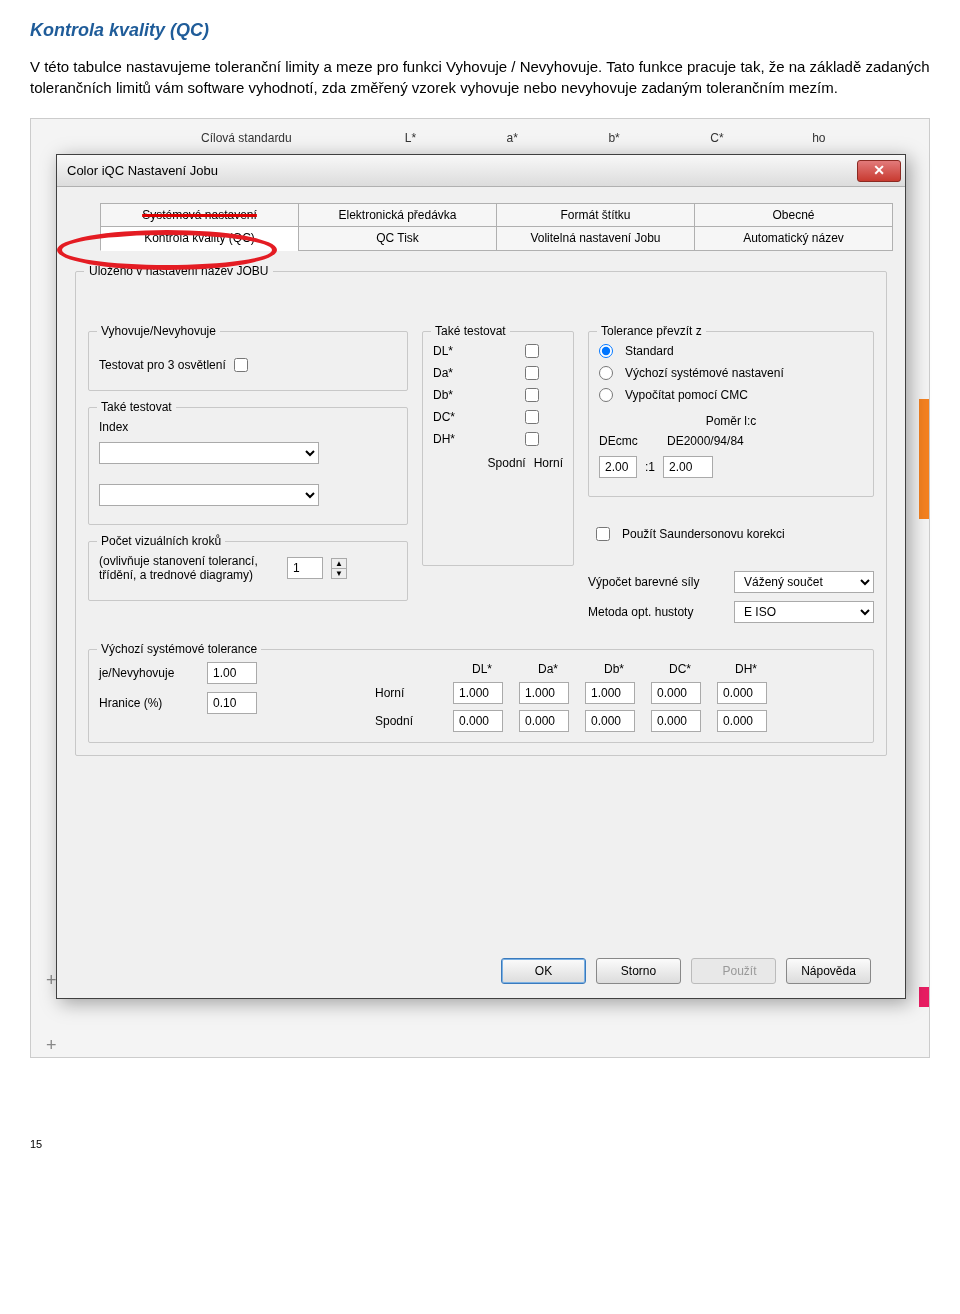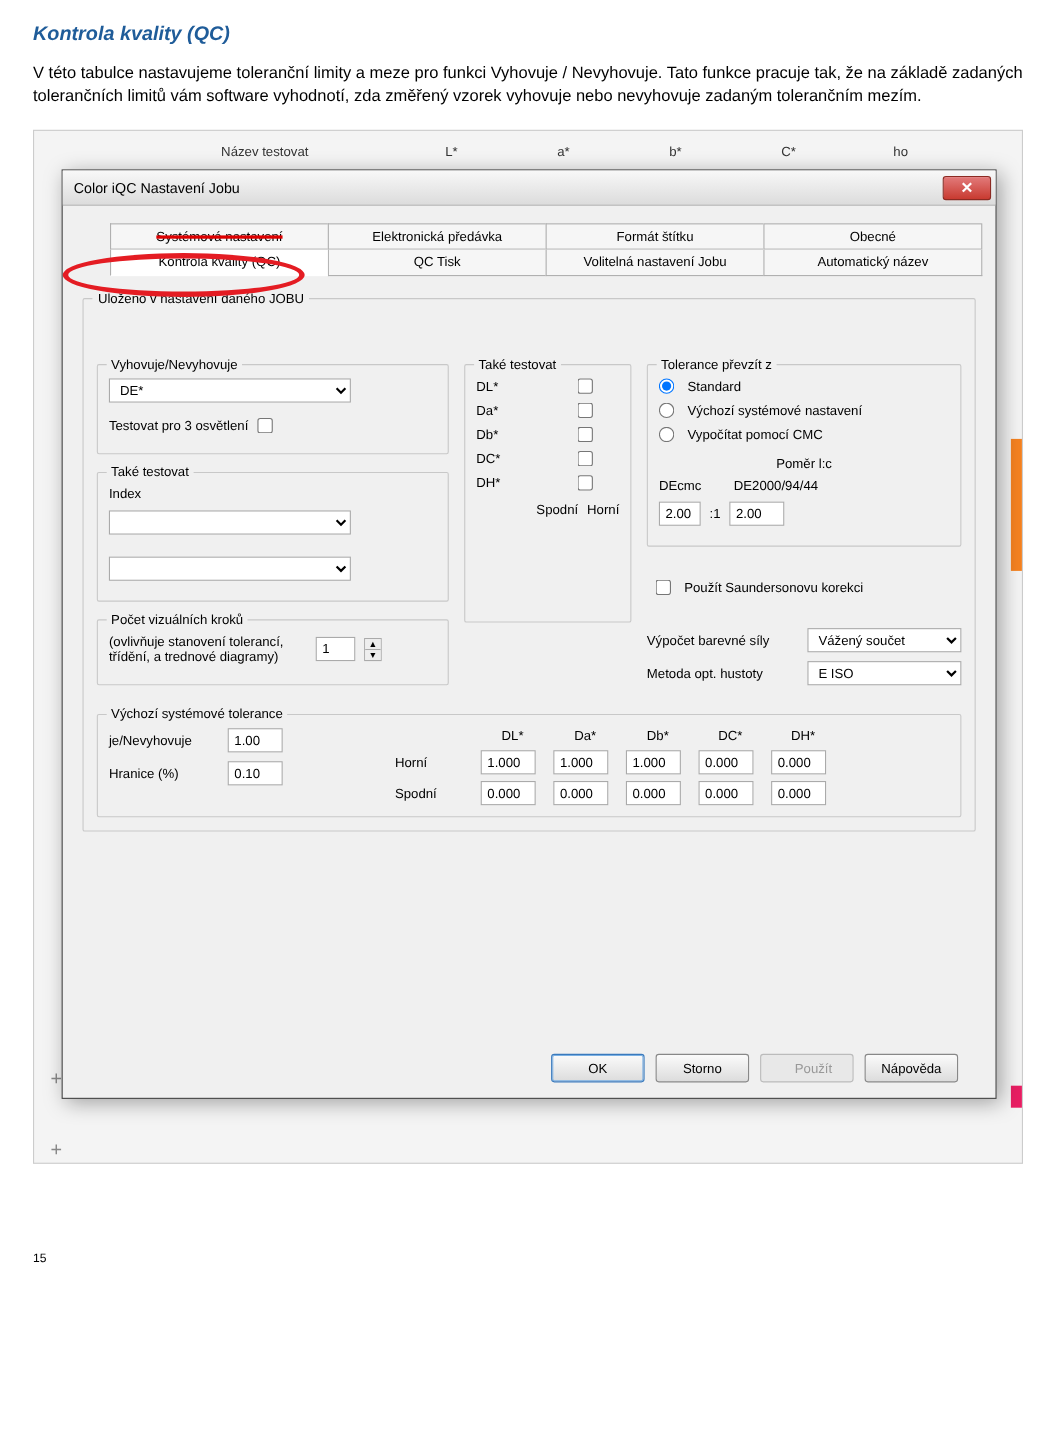--- a/index.html
+++ b/index.html
@@ -226,21 +226,21 @@
 </head>
 <body>
 
 <div class="heading">Kontrola kvality (QC)</div>
 <div class="body-text">V této tabulce nastavujeme toleranční limity a meze pro funkci Vyhovuje / Nevyhovuje. Tato funkce pracuje tak, že na základě zadaných tolerančních limitů vám software vyhodnotí, zda změřený vzorek vyhovuje nebo nevyhovuje zadaným tolerančním mezím.</div>
 
 <div class="screenshot-bg">
   <div class="bg-orange"></div>
   <div class="bg-magenta"></div>
   <div class="toolbar-hint">
-    <span style="flex:2">Název testovat</span>
+    <span style="flex:2">Cílová standardu</span>
     <span>L*</span>
     <span>a*</span>
     <span>b*</span>
     <span>C*</span>
     <span>ho</span>
   </div>
   <div class="plus-icon plus-top">+</div>
   <div class="plus-icon plus-bot">+</div>
 
   <div class="dialog">
@@ -262,32 +262,27 @@
         <div class="tab active">Kontrola kvality (QC)</div>
         <div class="tab">QC Tisk</div>
         <div class="tab">Volitelná nastavení Jobu</div>
         <div class="tab">Automatický název</div>
       </div>
     </div>
 
     <div class="dialog-body">
 
       <div class="group">
-        <div class="group-title">Uloženo v nastavení daného JOBU</div>
+        <div class="group-title">Uloženo v nastavení název JOBU</div>
 
         <div class="cols">
 
           <div class="col" style="flex:0 0 320px">
             <div class="inner-group" style="margin-bottom:16px;">
               <div class="inner-group-title">Vyhovuje/Nevyhovuje</div>
-              <div class="row">
-                <select class="select-wide">
-                  <option>DE*</option>
-                </select>
-              </div>
               <div class="row" style="margin-top:14px;">
                 <label>Testovat pro 3 osvětlení</label>
                 <input type="checkbox" style="">
               </div>
             </div>
 
             <div class="inner-group" style="margin-bottom:16px;">
               <div class="inner-group-title">Také testovat</div>
               <div class="row">
                   <label>Index</label>
@@ -355,21 +350,21 @@
                   <input type="radio" style="">
                   <label>Výchozí systémové nastavení</label>
                 </div>
               <div class="row">
                   <input type="radio" style="">
                   <label>Vypočítat pomocí CMC</label>
                 </div>
               <div style="text-align:center;margin:12px 0 6px 0;">Poměr l:c</div>
               <div class="row">
                 <label style="width:60px">DEcmc</label>
-                <label>DE2000/94/44</label>
+                <label>DE2000/94/84</label>
               </div>
               <div class="row">
                 <input type="text" class="num" style="width: 38px;" value="2.00">
                 <span>:1</span>
                 <input type="text" class="num" style="width: 50px;" value="2.00">
               </div>
             </div>
             <div class="row" style="margin-top:30px;margin-left:8px;">
               <input type="checkbox" style="">
               <label>Použít Saundersonovu korekci</label>
@@ -380,21 +375,21 @@
             </div>
             <div class="row">
               <label style="flex:1">Metoda opt. hustoty</label>
               <select style="width:140px"><option>E ISO</option></select>
             </div>
           </div>
         </div>
 
         <div class="inner-group" style="margin-top:18px;">
           <div class="inner-group-title">Výchozí systémové tolerance</div>
-          <div style="display:flex; gap:40px; align-items:flex-start;">
+          <div style="display:flex; gap:56px; align-items:flex-start;">
             <div style="width:220px;">
               <div class="row">
                 <label style="width:100px">je/Nevyhovuje</label>
                 <input type="text" class="num" value="1.00" style="">
               </div>
               <div class="row">
                 <label style="width:100px">Hranice (%)</label>
                 <input type="text" class="num" value="0.10" style="">
               </div>
             </div>

